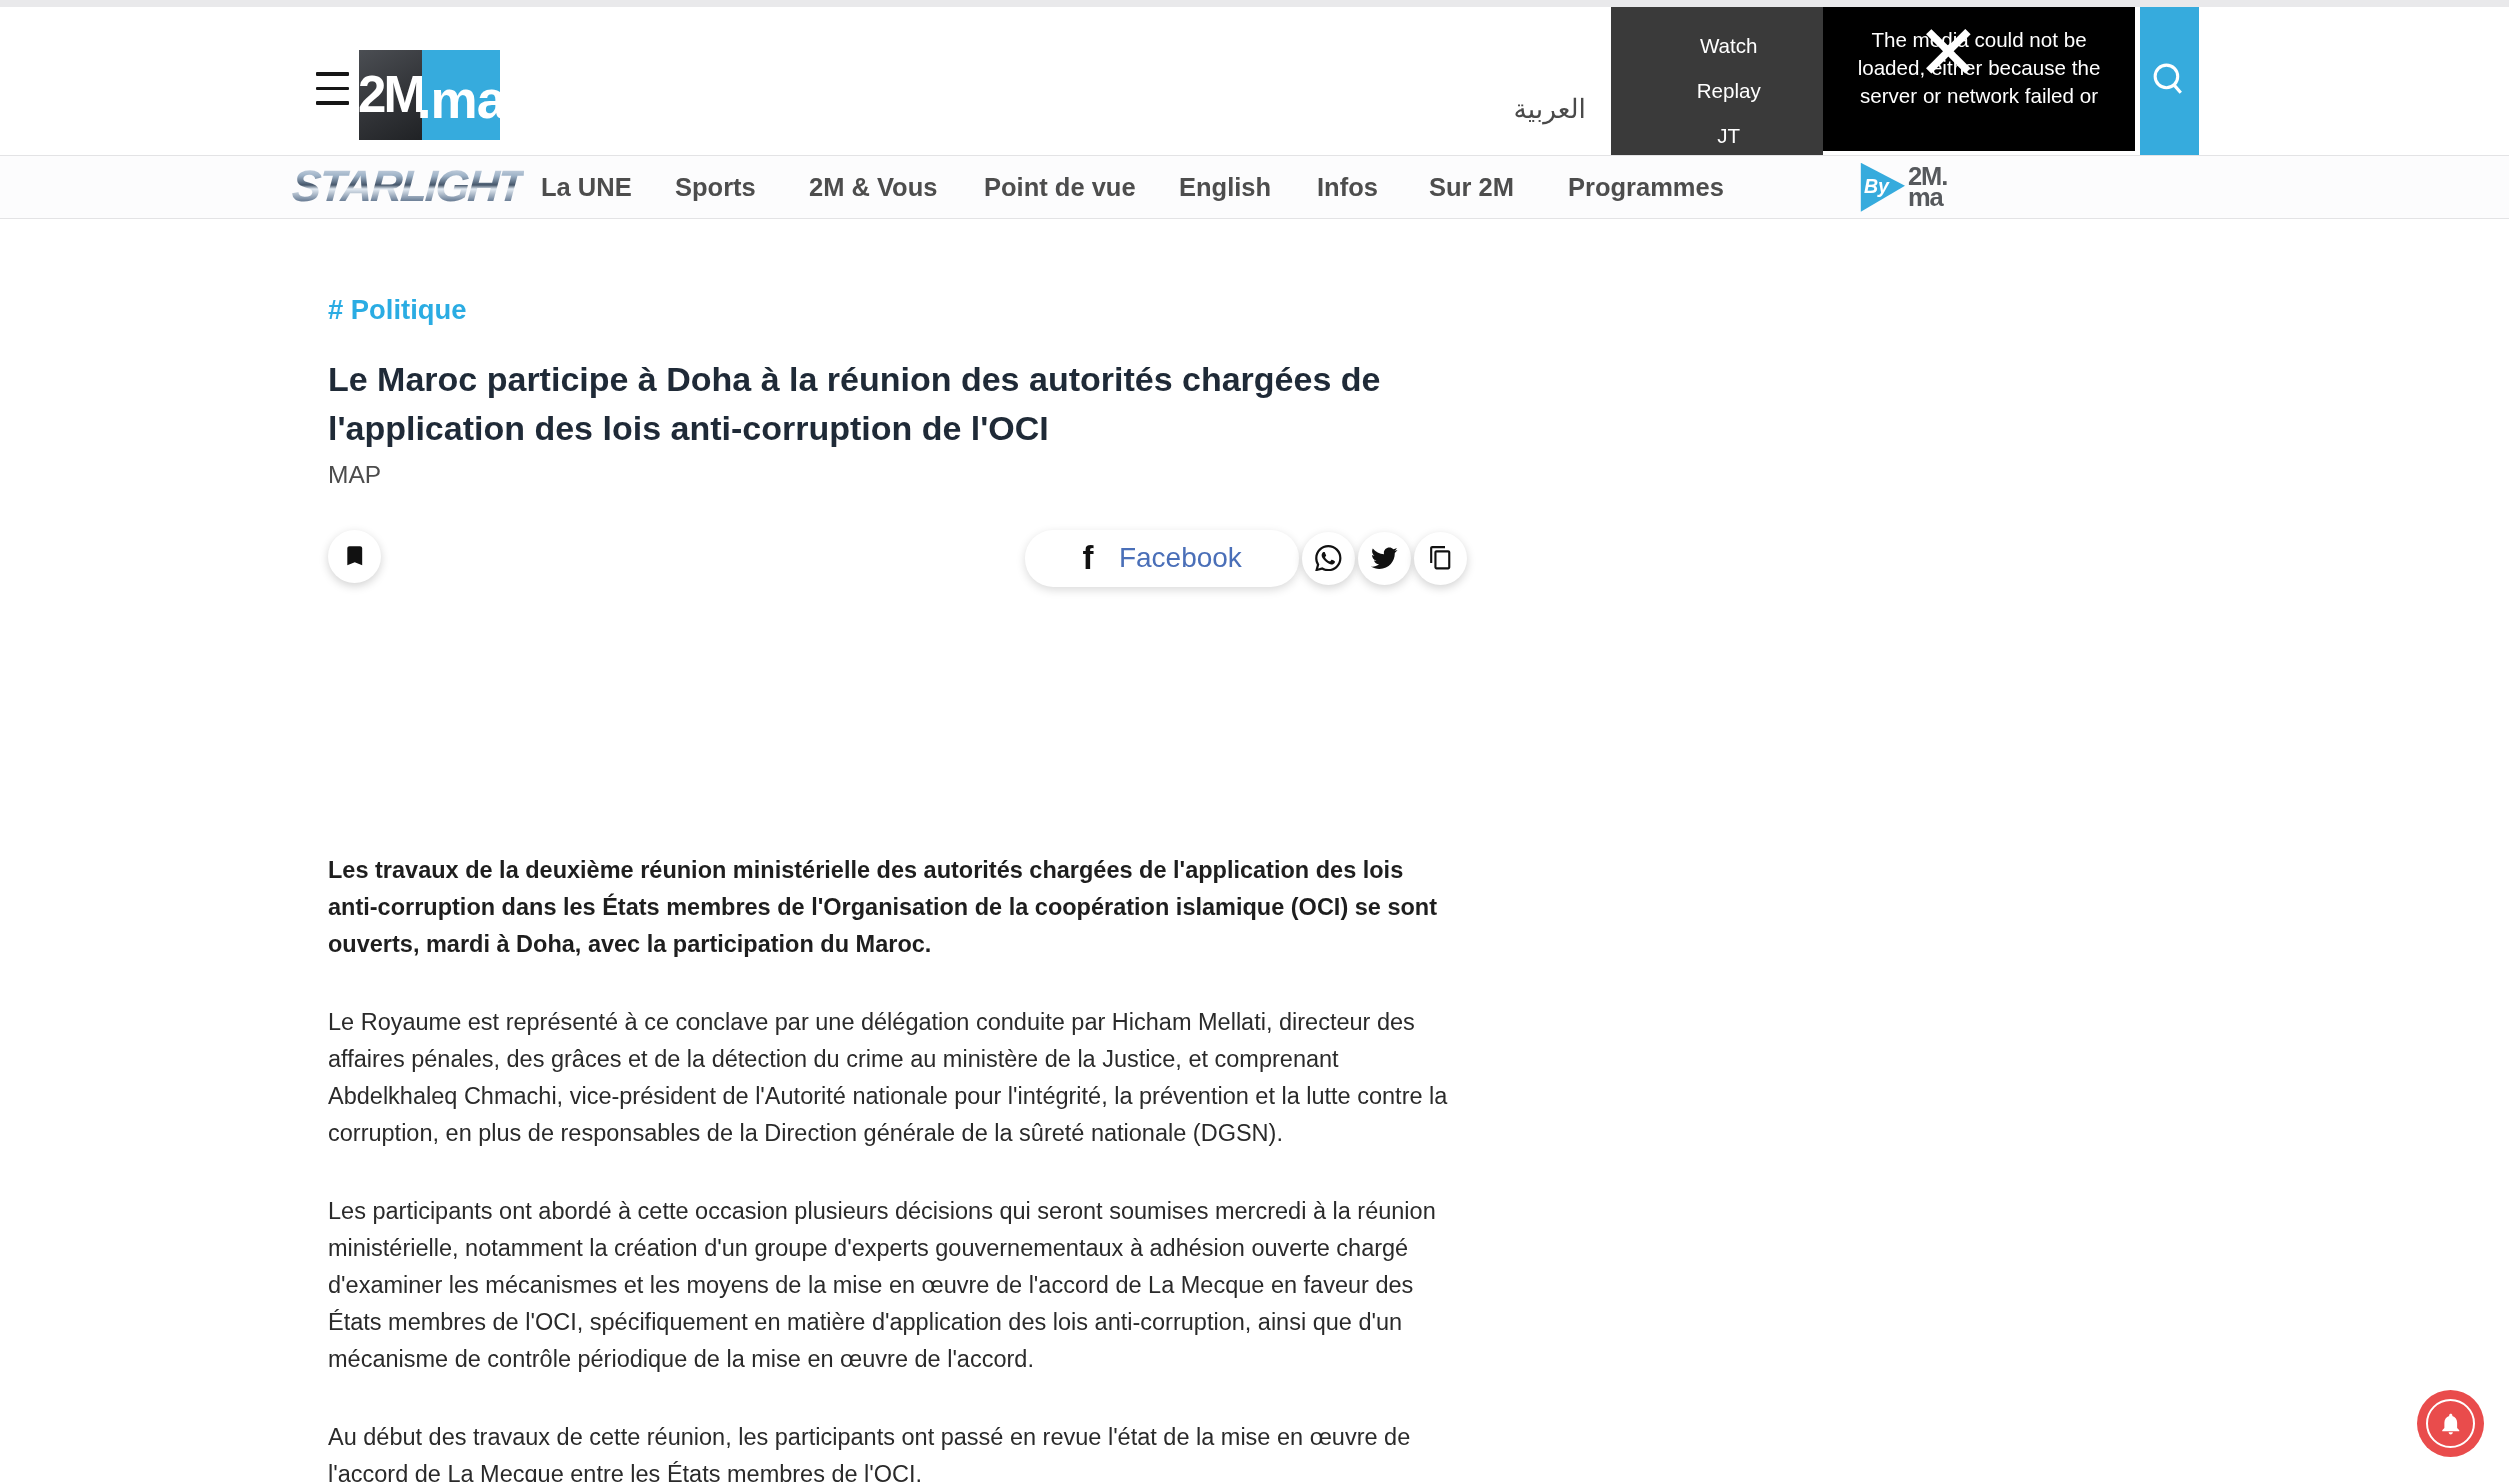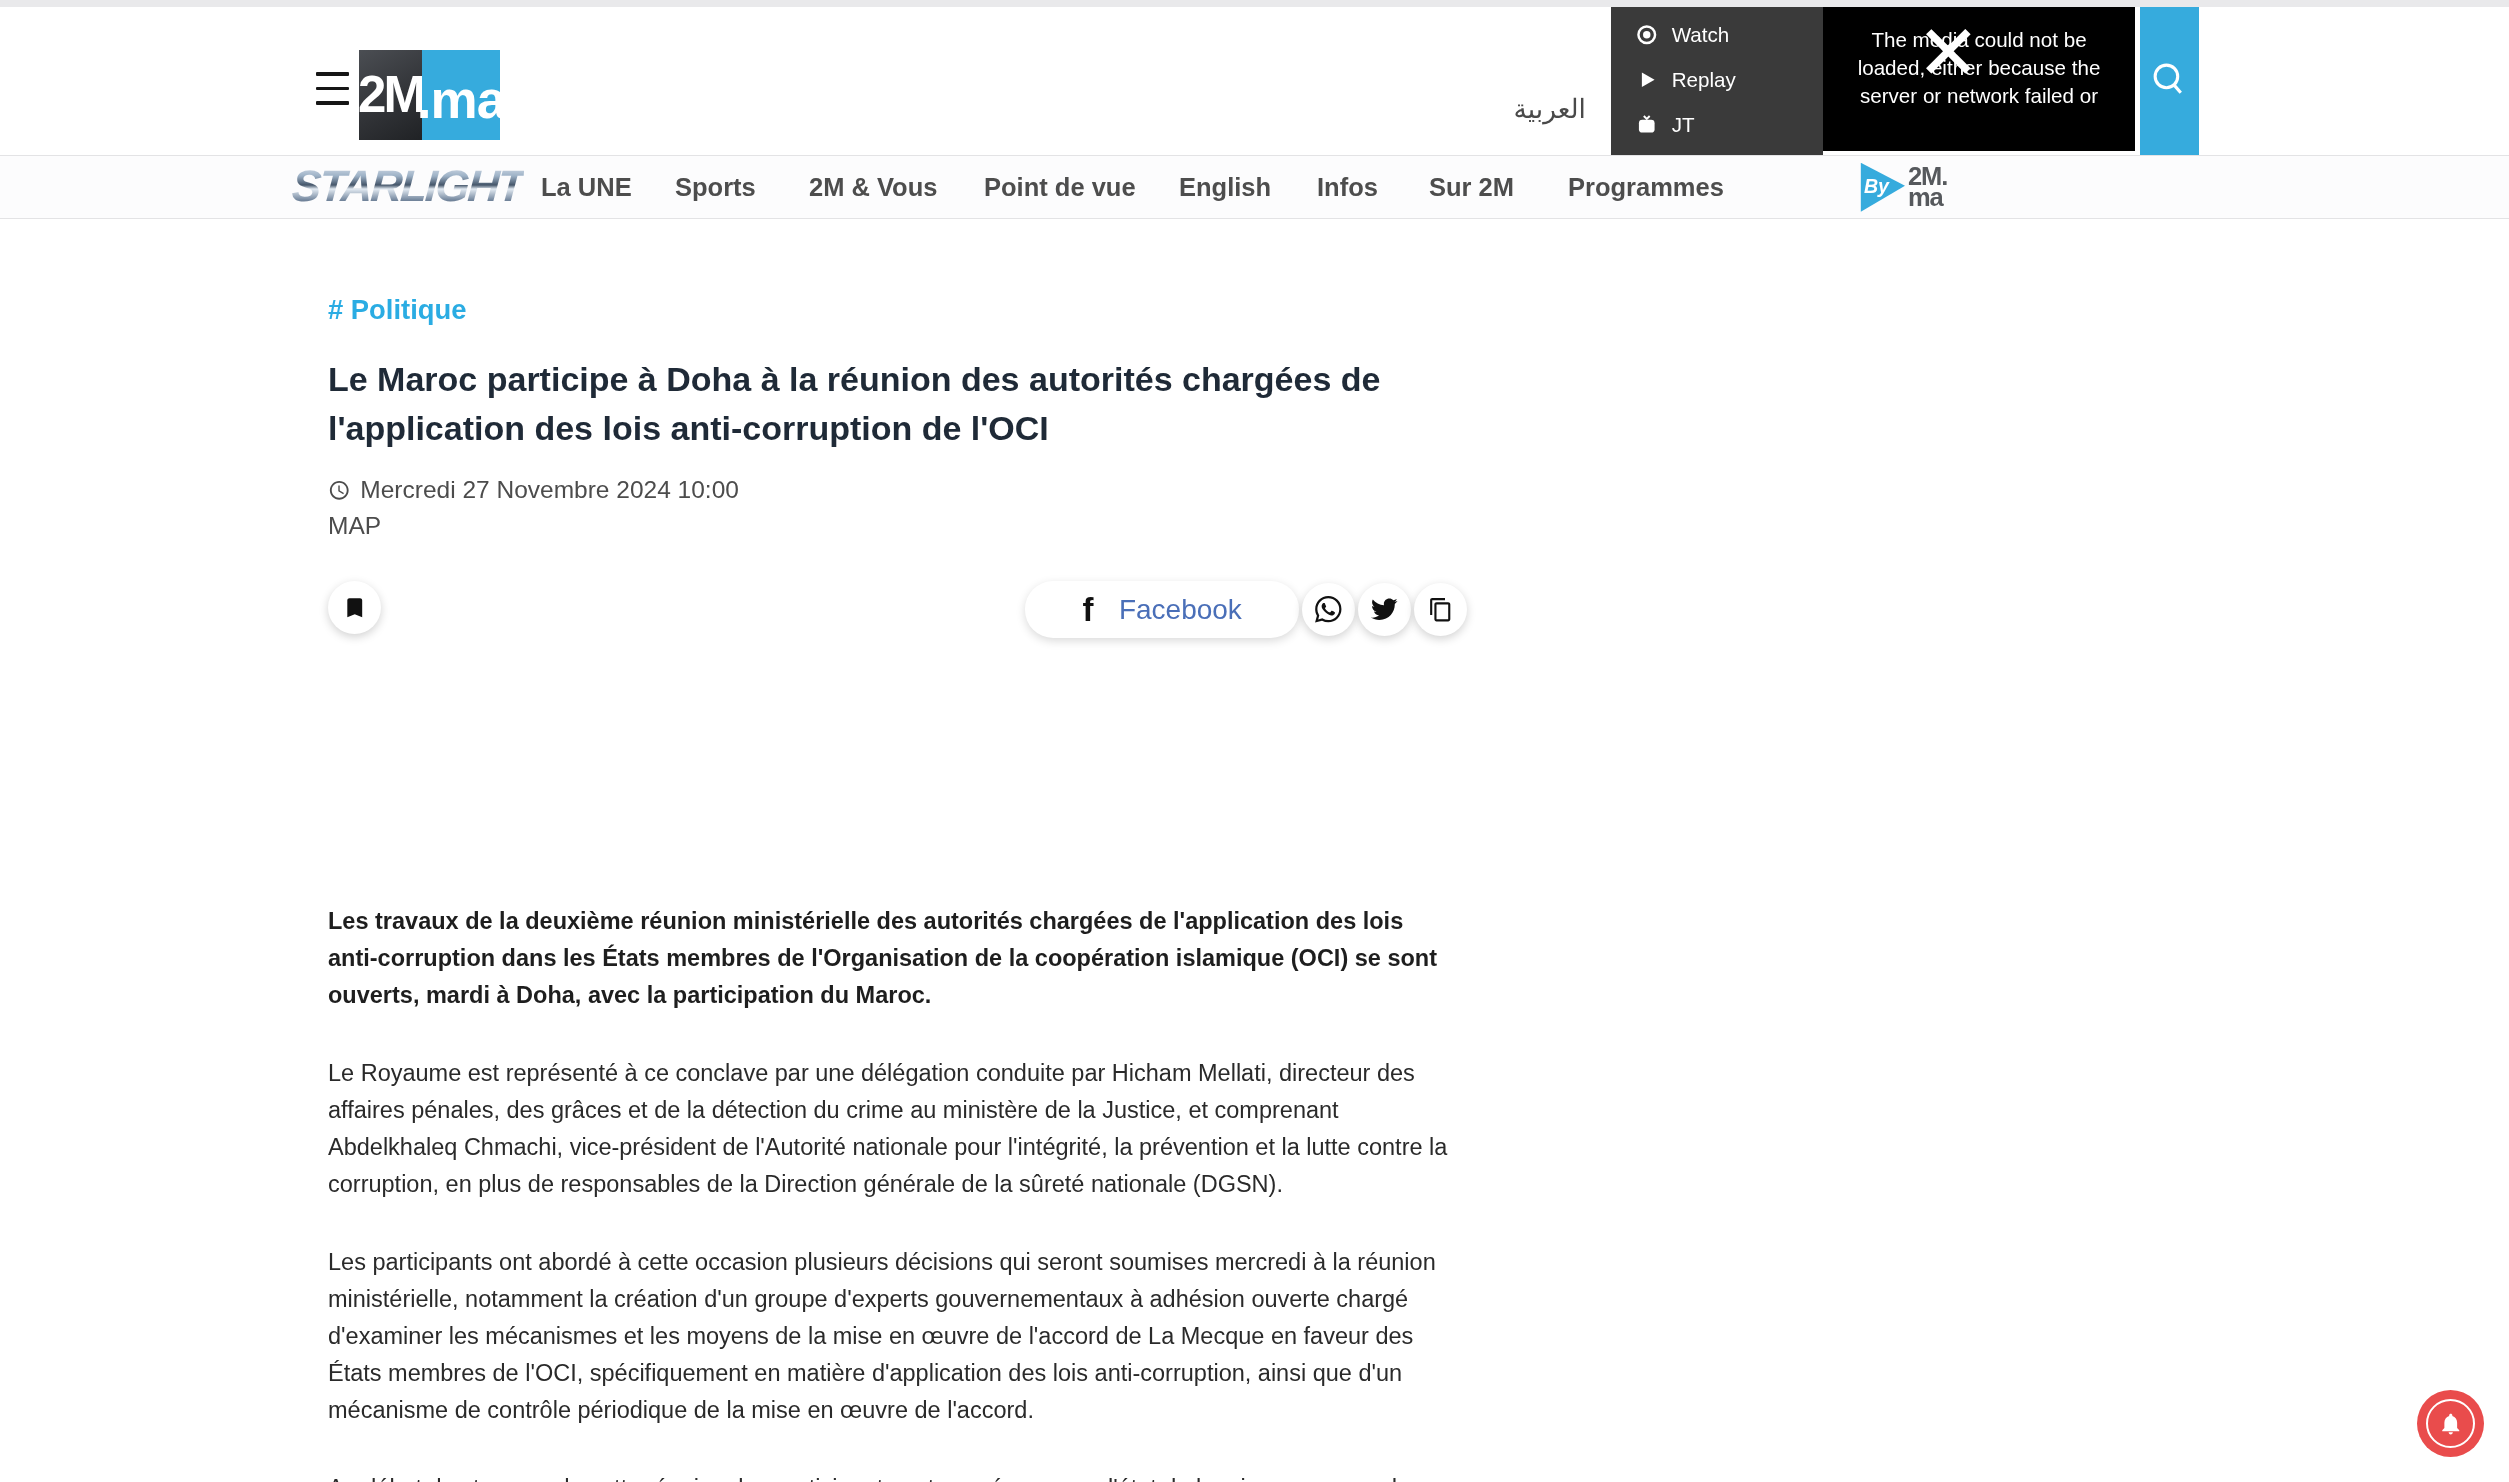--- a/index.html
+++ b/index.html
@@ -20,21 +20,21 @@
                 color:#fff; font-weight:700; font-size:51px; display:flex; align-items:center; justify-content:center;
                 letter-spacing:-2.9px; }
   .logo .blue { width:78px; background:#36abdd; color:#fff; font-weight:700; font-size:53px;
                 display:flex; align-items:center; justify-content:center; padding-top:9.8px; letter-spacing:-1px; }
 
   .arabic-link { position:absolute; left:1372px; top:86px; width:214px; text-align:right;
                  font-size:26.5px; color:#4a4a4a; }
 
   .side-menu { position:absolute; left:1611px; top:0; width:212px; height:148px; background:#3a3a3a;
                padding:13.7px 0 0 23.5px; display:flex; flex-direction:column; justify-content:space-between; padding-bottom:15.7px;}
-  .side-menu .row { display:flex; align-items:center; gap:13.7px; color:#fff; font-size:20.6px; height:29px; cursor:pointer; }
+  .side-menu .row { display:flex; align-items:center; gap:13.7px; color:#fff; font-size:20.6px; height:29px; cursor:pointer;flex-direction:column; }
 
   .video-box { position:absolute; left:1823px; top:0; width:312px; height:144px; background:#000;
                color:#fff; font-size:20.6px; line-height:28px; text-align:center; padding:19.6px 25.5px 0; overflow:hidden; }
   .video-x  { position:absolute; left:30%; top:7.8px; font-size:76px; color:#fff; font-weight:400; line-height:1; }
 
   .search-btn { position:absolute; left:2140px; top:0; width:59px; height:148px; background:#36abdd;
                 display:flex; align-items:center; justify-content:center; cursor:pointer; }
 
   
   .navbar { position:relative; height:64px; background:#fcfcfd;
@@ -155,27 +155,20 @@
     </div>
   </div>
 </div>
 
 <div class="article">
 
   <div class="category"># Politique</div>
 
   <h1 class="title">Le Maroc participe à Doha à la réunion des autorités chargées de l'application des lois anti-corruption de l'OCI</h1>
 
-  <div class="date-row">
-    <svg width="22.5" height="22.5" viewBox="0 0 24 24">
-      <path fill="#4c4c4c" d="M11.99 2C6.47 2 2 6.48 2 12s4.47 10 9.99 10C17.52 22 22 17.52 22 12S17.52 2 11.99 2zm.01 18c-4.42 0-8-3.58-8-8s3.58-8 8-8 8 3.58 8 8-3.58 8-8 8z"></path>
-      <path fill="#4c4c4c" d="M12.5 7H11v6l5.25 3.15.75-1.23-4.5-2.67z"></path>
-    </svg>
-    <span>Mercredi 27 Novembre 2024 10:00</span>
-  </div>
 
   <div class="source">MAP</div>
 
   <div class="share-row">
     <div class="circle-btn">
       <svg width="25.5" height="25.5" viewBox="0 0 24 24">
         <path fill="#111" d="M17 3H7c-1.1 0-2 .9-2 2v16l7-3 7 3V5c0-1.1-.9-2-2-2z"></path>
       </svg>
     </div>
 

